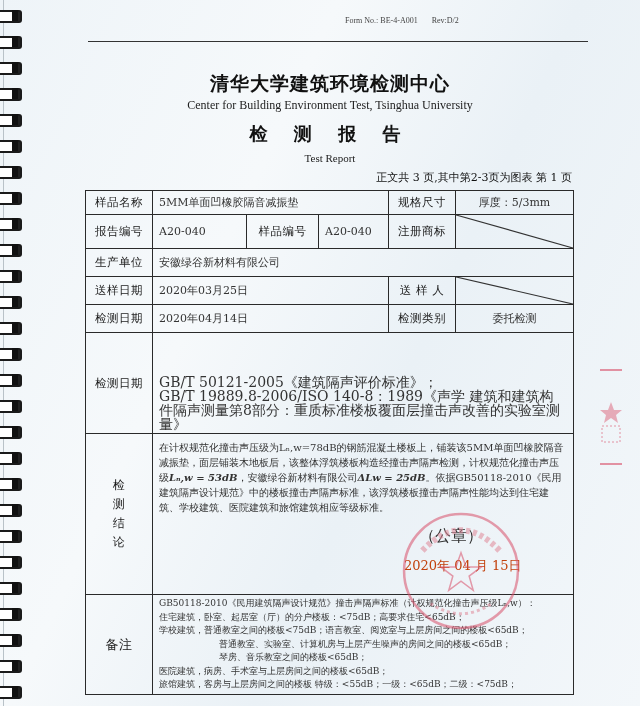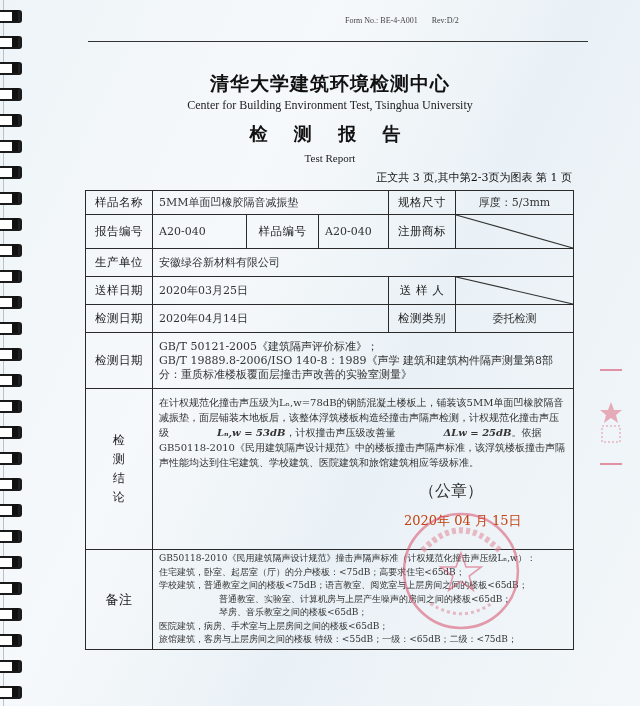--- a/index.html
+++ b/index.html
@@ -35,25 +35,25 @@
     border-collapse:collapse; table-layout:fixed;
     font-size:11px;
   }
   table.rpt td { border:1px solid #2a2a2a; padding:0 6px; vertical-align:middle; }
   td.lbl { font-family:"DejaVu Sans", sans-serif; font-size:11.5px; color:#1c1c1c; text-align:center; padding:0; letter-spacing:0.5px; }
   td.val { color:#333; font-size:11px; }
   td.center { text-align:center; }
   td.slash { position:relative; }
   td.slash svg { position:absolute; left:0; top:0; width:100%; height:100%; }
 
-  .basis-text { font-size:11px; line-height:14px; color:#333; padding:2px 0; }
+  .basis-text { font-size:14px; line-height:14px; color:#333; padding:2px 0;margin-top:40px; }
   .concl-label { font-family:"DejaVu Sans", sans-serif; font-size:12px; line-height:19px; text-align:center; }
   .concl-text { font-size:10px; line-height:15px; color:#333; position:relative; height:160px; }
   .concl-text p { margin:0; padding-top:6px; }
-  .concl-text b { font-style:italic;margin-left:48px; }
+  .concl-text b { font-style:italic; }
   .seal-word { position:absolute; left:260px; top:94px; font-size:16px; color:#333; }
   .sign-date { position:absolute; left:245px; top:124px; font-size:13px; color:#c2410c; }
   .remarks-text { font-size:9px; line-height:13.5px; color:#333; padding-top:2px; }
   .remarks-text .ind { padding-left:60px; }
 
   .stamp { position:absolute; left:400px; top:510px; width:122px; height:122px; pointer-events:none; opacity:0.55; }
   .side-stamp { position:absolute; left:596px; top:364px; width:30px; height:110px; opacity:0.6; pointer-events:none; }
 </style>
 </head>
 <body>
@@ -162,21 +162,21 @@
     <td class="lbl">
       <div class="concl-label">
         <div>检</div>
         <div>测</div>
         <div>结</div>
         <div>论</div>
       </div>
     </td>
     <td class="val" colspan="5" style="vertical-align:top">
       <div class="concl-text">
-        <p><span>在计权规范化撞击声压级为Lₙ,w=78dB的钢筋混凝土楼板上，铺装该5MM单面凹橡胶隔音减振垫，面层铺装木地板后，该整体浮筑楼板构造经撞击声隔声检测，计权规范化撞击声压级</span><b>Lₙ,w = 53dB</b><span>，计权撞击声压级改善量</span><b>ΔLw = 25dB</b><span>。依据GB50118-2010《民用建筑隔声设计规范》中的楼板撞击声隔声标准，该浮筑楼板撞击声隔声性能均达到住宅建筑、学校建筑、医院建筑和旅馆建筑相应等级标准。</span></p>
+        <p><span>在计权规范化撞击声压级为Lₙ,w=78dB的钢筋混凝土楼板上，铺装该5MM单面凹橡胶隔音减振垫，面层铺装木地板后，该整体浮筑楼板构造经撞击声隔声检测，计权规范化撞击声压级</span><b>Lₙ,w = 53dB</b><span>，安徽绿谷新材料有限公司</span><b>ΔLw = 25dB</b><span>。依据GB50118-2010《民用建筑隔声设计规范》中的楼板撞击声隔声标准，该浮筑楼板撞击声隔声性能均达到住宅建筑、学校建筑、医院建筑和旅馆建筑相应等级标准。</span></p>
         <div class="seal-word">（公章）</div>
         <div class="sign-date">2020年 04 月 15日</div>
       </div>
     </td>
   </tr>
   <tr style="height:100px">
     <td class="lbl" style="font-size:13px">备注</td>
     <td class="val" colspan="5" style="vertical-align:top">
       <div class="remarks-text">
         <div>GB50118-2010《民用建筑隔声设计规范》撞击声隔声标准（计权规范化撞击声压级Lₙ,w）：</div>

